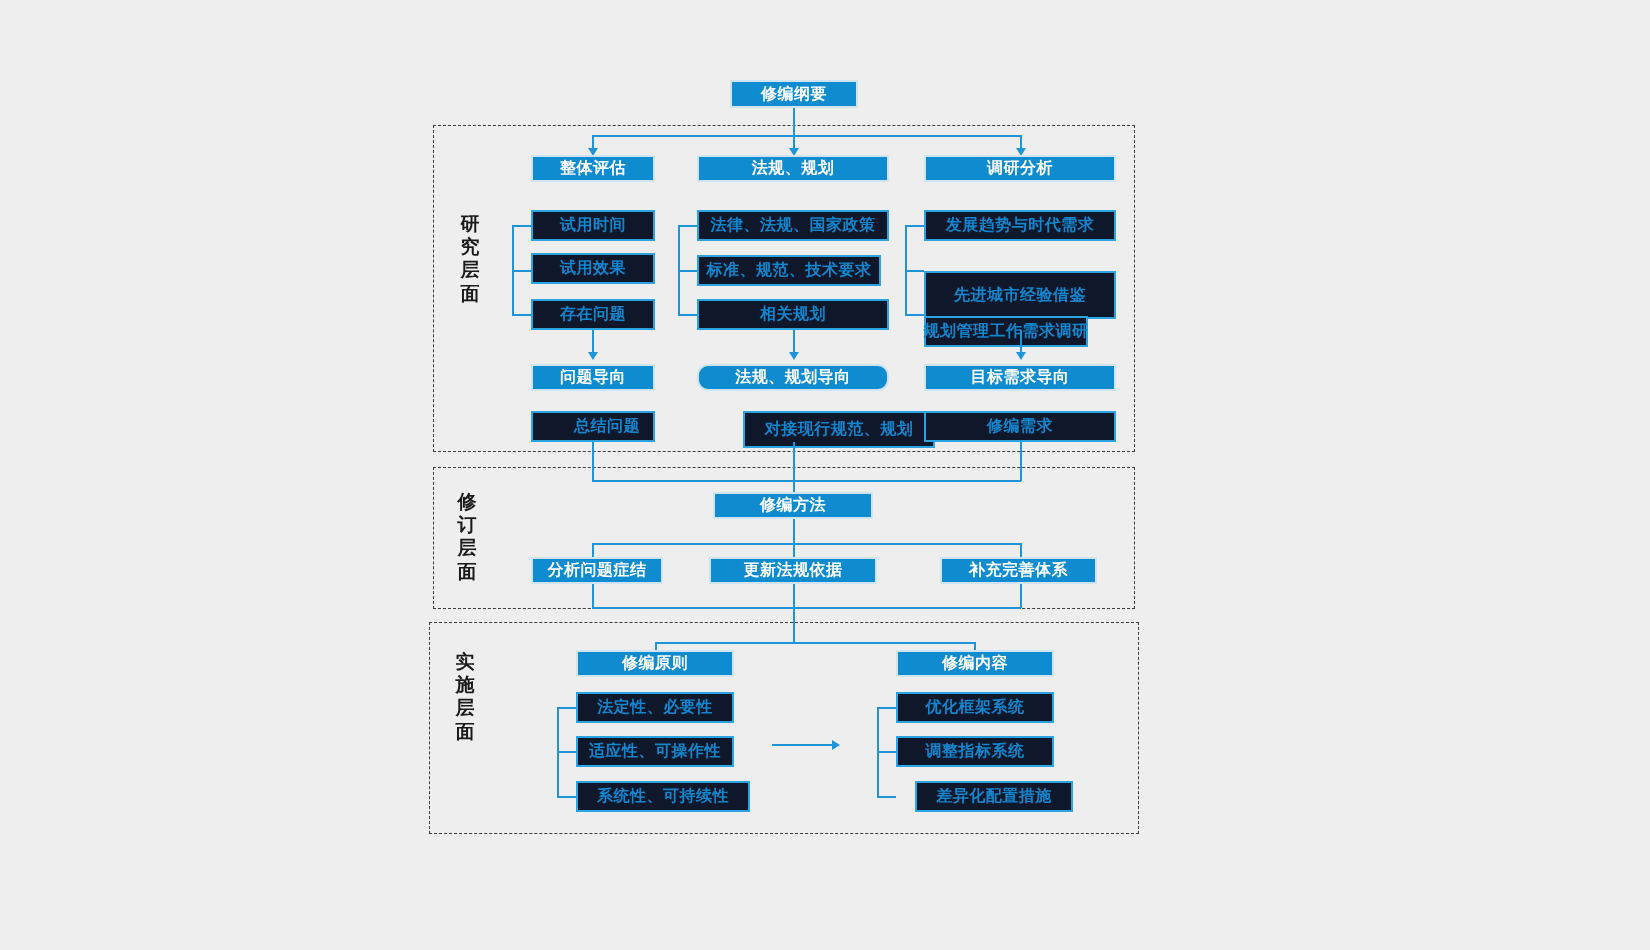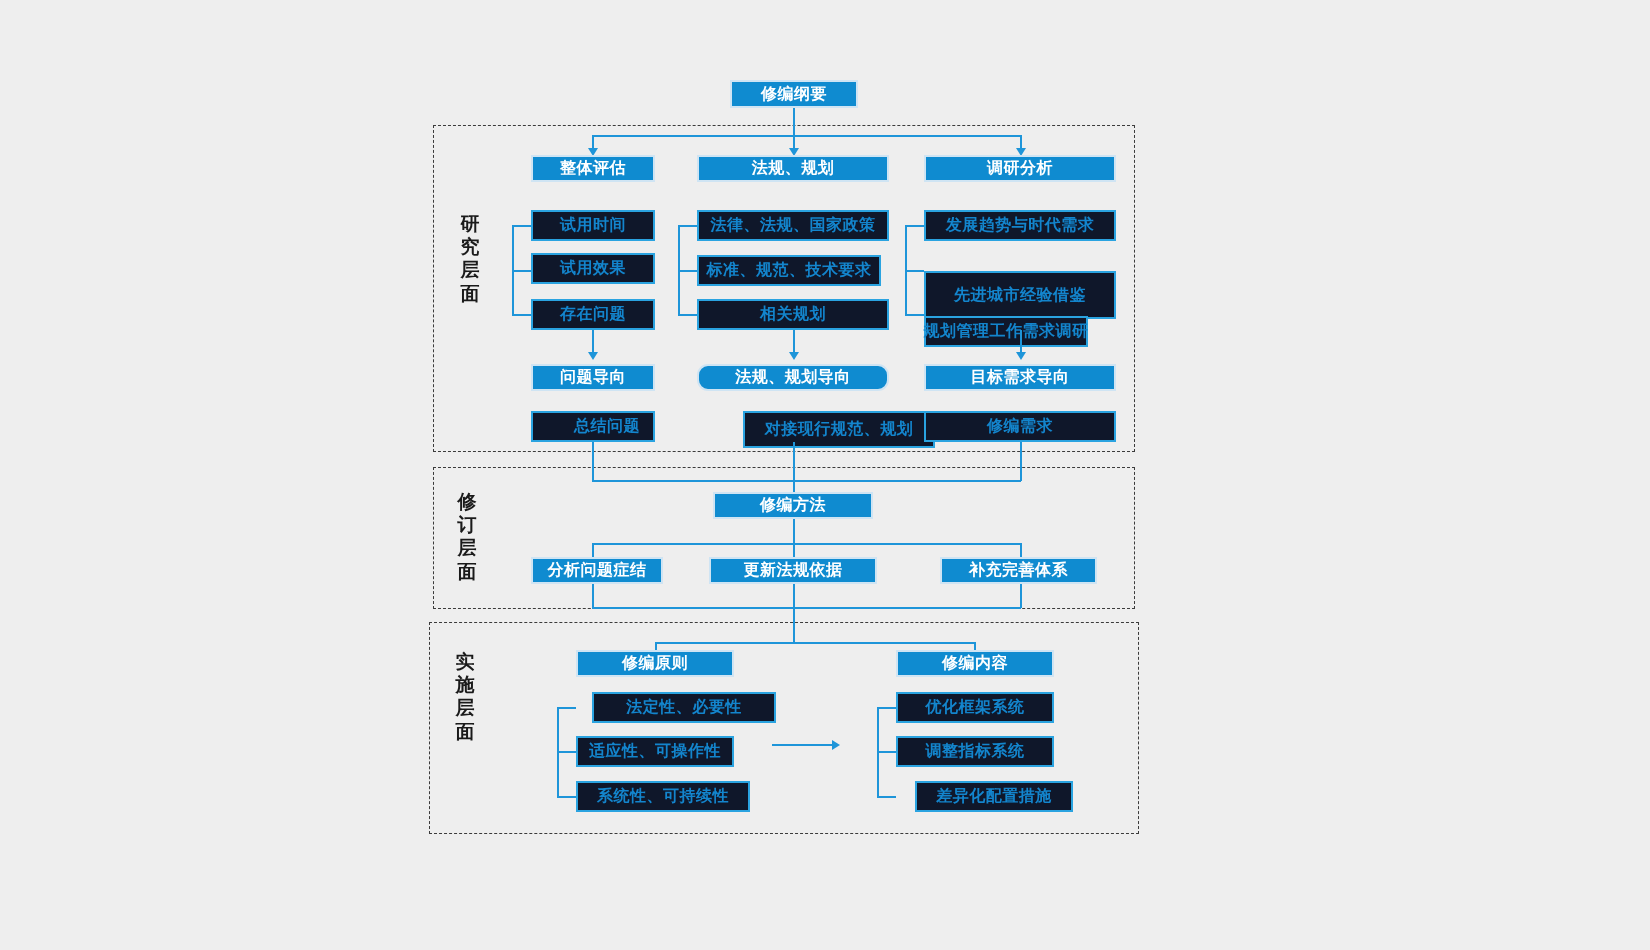--- a/index.html
+++ b/index.html
@@ -192,21 +192,21 @@
   <div class="ln v" style="left:1020px;top:584px;height:24px;"></div>
   <div class="ln h" style="left:592px;top:607px;width:429px;"></div>
   <div class="ln v" style="left:793px;top:584px;height:59px;"></div>
 
   <div class="ln h" style="left:655px;top:642px;width:320px;"></div>
   <div class="ln v" style="left:655px;top:642px;height:10px;"></div>
   <div class="ln v" style="left:974px;top:642px;height:10px;"></div>
 
   <div class="node dark" style="left:576px;top:650px;width:158px;height:27px;">修编原则</div>
 
-  <div class="node light" style="left:576px;top:692px;width:184px;height:31px;margin-left:16px;">法定性、必要性</div>
+  <div class="node light" style="left:576px;top:692px;width:158px;height:31px;">法定性、必要性</div>
   <div class="node light" style="left:576px;top:736px;width:158px;height:31px;">适应性、可操作性</div>
   <div class="node light" style="left:576px;top:781px;width:174px;height:31px;">系统性、可持续性</div>
 
   <div class="ln v" style="left:557px;top:707px;height:90px;"></div>
   <div class="ln h" style="left:557px;top:707px;width:19px;"></div>
   <div class="ln h" style="left:557px;top:751px;width:19px;"></div>
   <div class="ln h" style="left:557px;top:796px;width:19px;"></div>
 
   <div class="node dark" style="left:896px;top:650px;width:158px;height:27px;">修编内容</div>
 

